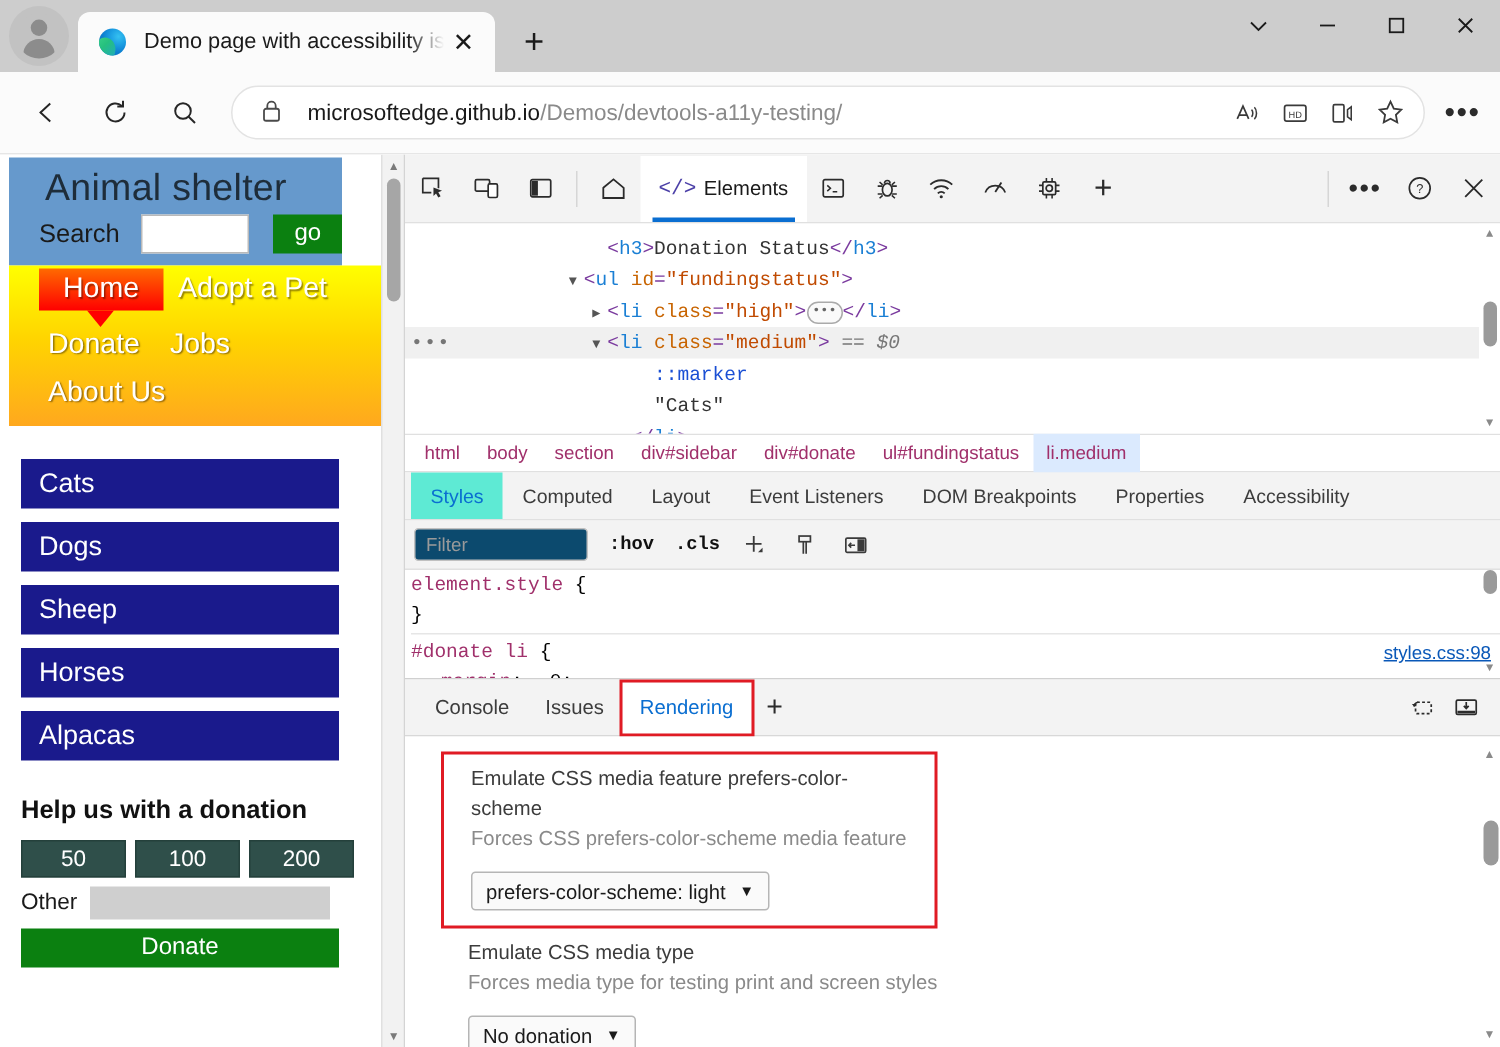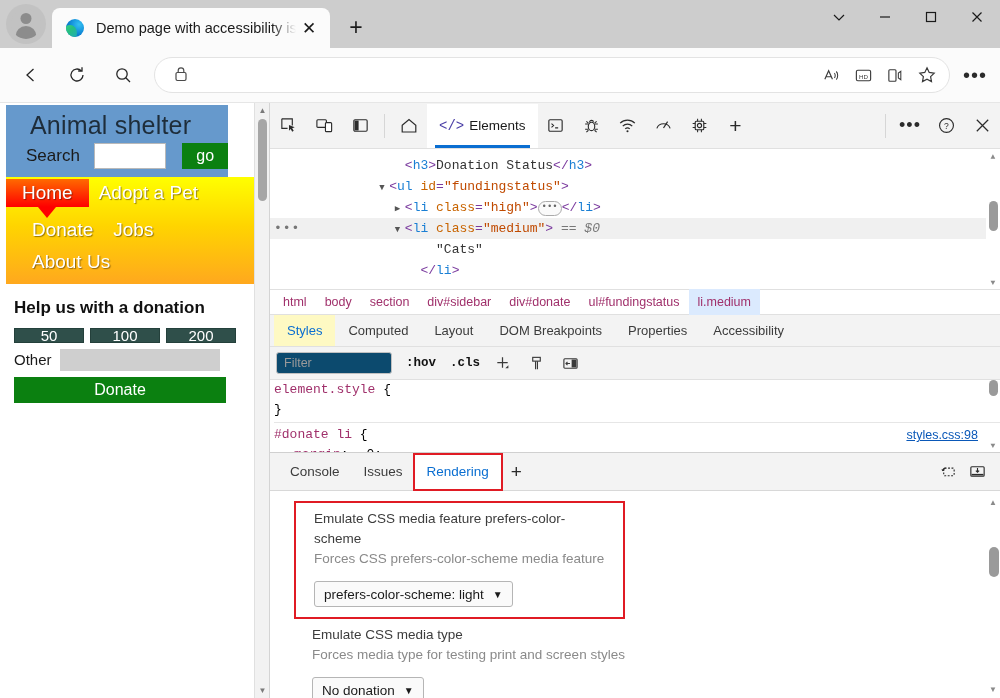--- a/index.html
+++ b/index.html
@@ -153,21 +153,21 @@
     background: linear-gradient(180deg,#ffff00 0%, #ffd400 46%, #ffa81e 100%);
     padding: 2px 0 8px 0;
   }
   .navrow { display: flex; align-items: flex-start; }
   .navlink {
     font-size: 19px; color: #ffffff; text-shadow: 1px 1px 1px rgba(60,40,0,.55);
     padding: 3px 10px 3px 10px;
   }
   .navlink.home {
     background: linear-gradient(180deg,#ff6a00 0%, #ff0000 100%);
-    margin-left: 0; position: relative; padding: 3px 16px;
+    margin-left: 20px; position: relative; padding: 3px 16px;
     text-shadow: 1px 1px 1px rgba(0,0,0,.4);
   }
   .navlink.home::after {
     content: ""; position: absolute; left: 50%; bottom: -11px;
     transform: translateX(-50%);
     border-left: 9px solid transparent; border-right: 9px solid transparent;
     border-top: 11px solid #ff0000;
   }
   .nav-r2 { margin-top: 9px; }
   .nav-r2 .navlink:first-child { margin-left: 16px; }
@@ -179,21 +179,21 @@
     width: 212px; height: 33px; background: #1a1a8c; color: #fff;
     font-size: 18px; display: flex; align-items: center;
     padding-left: 12px; margin-bottom: 9px;
   }
   .donate-head {
     font-size: 17px; font-weight: bold; color: #111;
     padding: 14px 0 10px 10px;
   }
   .amt-row { display: flex; padding-left: 10px; gap: 6px; }
   .amt-btn {
-    width: 70px; height: 15px; background: #2f4f4a; color: #fff;
+    width: 70px; height: 25px; background: #2f4f4a; color: #fff;
     font-size: 15px; display: flex; align-items: center; justify-content: center;
     border: 1px solid #24403b;
   }
   .other-row { display: flex; align-items: center; padding: 6px 0 0 10px; }
   .other-lbl { font-size: 15px; color: #1a1a1a; margin-right: 8px; }
   .other-input { width: 160px; height: 22px; background: #cfcfcf; }
   .donate-btn {
     width: 212px; height: 26px; margin: 6px 0 0 10px; background: #0b8010;
     color: #fff; font-size: 16px; display: flex; align-items: center;
     justify-content: center;
@@ -284,21 +284,21 @@
   
   .styletabs {
     height: 32px; min-height:32px; display: flex; align-items: stretch;
     background: #f3f3f3; border-bottom: 1px solid #e0e0e0;
     padding-left: 4px;
   }
   .stab {
     display:flex; align-items:center; padding: 0 13px; font-size: 13px;
     color: #3c3c3c;
   }
-  .stab.active { background: #fef9c3; color: #0a6ed1; }
+  .stab.active { background: #5eead4; color: #0a6ed1; }
 
   .filterrow {
     height: 33px; min-height:33px; display: flex; align-items: center;
     background: #f3f3f3; padding-left: 6px; border-bottom: 1px solid #e0e0e0;
   }
   .filterbox {
     width: 116px; height: 22px; background: #0c4a6e; border: 1px solid #c0c0c0;
     border-radius: 3px; font-size: 12.5px; color: #9a9a9a;
     display: flex; align-items: center; padding-left: 7px;
   }
@@ -312,21 +312,21 @@
   }
 
   .stylesbody {
     flex: 0 0 72px; background: #fff; overflow: hidden; position: relative;
     font-family: "Liberation Mono", monospace; font-size: 13px; padding-left: 4px;
   }
   .srule { line-height: 20px; white-space: nowrap; position: relative;}
   .sel-name { color: #a0306b; }
   .prop { color: #a0306b; padding-left: 20px; }
   .srcLink {
-    position: absolute; right: 22px; color: #0a58b8; text-decoration: underline;
+    position: absolute; right: 6px; color: #0a58b8; text-decoration: underline;
     font-family: "Liberation Sans", sans-serif; font-size: 12.5px;
   }
   .srule-div { border-top: 1px solid #e6e6e6; margin: 2px 0; }
   .styles-scroll {
     position: absolute; right: 0; top: 0; width: 14px; height: 100%;
   }
   .styles-scroll .thumb{position:absolute; top:0; left:3px; width:9px; height:16px;
     background:#9a9a9a; border-radius:5px;}
   .styles-scroll .arrow.bot{position:absolute;bottom:0; width:14px;height:14px;
     display:flex;align-items:center;justify-content:center;color:#8a8a8a;font-size:8px;}
@@ -432,20 +432,21 @@
           <path d="M12.8 12.8L17 17" stroke="currentColor" stroke-width="1.3"></path>
         </svg>
     </div>
     <div class="urlbox">
       <span class="lock">
         <svg width="20" height="20" viewBox="0 0 20 20">
             <rect x="5" y="8.5" width="10" height="8" rx="1.4" stroke="currentColor" stroke-width="1.2" fill="none"></rect>
             <path d="M7.2 8.5V6.6a2.8 2.8 0 015.6 0v1.9" stroke="currentColor" stroke-width="1.2" fill="none"></path>
           </svg>
       </span>
+      <span class="urltext"><b>microsoftedge.github.io</b><span>/Demos/devtools-a11y-testing/</span></span>
       <span class="urlicons">
         <span class="uicon">
           <svg width="19" height="19" viewBox="0 0 20 20">
               <path d="M3 14L7 5l4 9M4.4 11.3h5.2" stroke="currentColor" stroke-width="1.2" fill="none"></path>
               <path d="M13 7.5c1.2 1 1.2 4 0 5M15 5.8c2 1.8 2 6.6 0 8.4" stroke="currentColor" stroke-width="1.1" fill="none"></path>
             </svg>
         </span>
         <span class="uicon">
           <svg width="19" height="19" viewBox="0 0 20 20">
               <rect x="2.5" y="4.5" width="15" height="11" rx="1.5" stroke="currentColor" stroke-width="1.2" fill="none"></rect>
@@ -489,20 +490,27 @@
           </div>
           <div class="navrow nav-r2">
             <span class="navlink">Donate</span>
             <span class="navlink">Jobs</span>
           </div>
           <div class="navrow nav-r3">
             <span class="navlink">About Us</span>
           </div>
         </div>
 
+        <div class="animal-list">
+          <div class="animal-btn">Cats</div>
+          <div class="animal-btn">Dogs</div>
+          <div class="animal-btn">Sheep</div>
+          <div class="animal-btn">Horses</div>
+          <div class="animal-btn">Alpacas</div>
+        </div>
 
         <div class="donate-head">Help us with a donation</div>
         <div class="amt-row">
           <div class="amt-btn">50</div>
           <div class="amt-btn">100</div>
           <div class="amt-btn">200</div>
         </div>
         <div class="other-row">
           <span class="other-lbl">Other</span>
           <span class="other-input"></span>
@@ -599,20 +607,21 @@
           </div>
         </div>
       </div>
 
       <div class="domtree">
         <div id="dom-rows">
             <div class="dom-row"><span>&nbsp;&nbsp;&nbsp;&nbsp;&nbsp;&nbsp;&nbsp;&nbsp;&nbsp;&nbsp;&nbsp;&nbsp;&nbsp;&nbsp;&nbsp;&nbsp;</span><span class="arrow-t"></span><span class="punc">&lt;</span><span class="tagname">h3</span><span class="punc">&gt;</span><span class="txt">Donation Status</span><span class="punc">&lt;/</span><span class="tagname">h3</span><span class="punc">&gt;</span></div>
             <div class="dom-row"><span>&nbsp;&nbsp;&nbsp;&nbsp;&nbsp;&nbsp;&nbsp;&nbsp;&nbsp;&nbsp;&nbsp;&nbsp;&nbsp;&nbsp;</span><span class="arrow-t">▼</span><span class="punc">&lt;</span><span class="tagname">ul</span> <span class="attr">id</span><span class="punc">=</span><span class="attrval">"fundingstatus"</span><span class="punc">&gt;</span></div>
             <div class="dom-row"><span>&nbsp;&nbsp;&nbsp;&nbsp;&nbsp;&nbsp;&nbsp;&nbsp;&nbsp;&nbsp;&nbsp;&nbsp;&nbsp;&nbsp;&nbsp;&nbsp;</span><span class="arrow-t">▶</span><span class="punc">&lt;</span><span class="tagname">li</span> <span class="attr">class</span><span class="punc">=</span><span class="attrval">"high"</span><span class="punc">&gt;</span><span class="ellipsis-pill">•••</span><span class="punc">&lt;/</span><span class="tagname">li</span><span class="punc">&gt;</span></div>
             <div class="dom-row sel"><span class="gutterdots">•••</span><span>&nbsp;&nbsp;&nbsp;&nbsp;&nbsp;&nbsp;&nbsp;&nbsp;&nbsp;&nbsp;&nbsp;&nbsp;&nbsp;&nbsp;&nbsp;&nbsp;</span><span class="arrow-t">▼</span><span class="punc">&lt;</span><span class="tagname">li</span> <span class="attr">class</span><span class="punc">=</span><span class="attrval">"medium"</span><span class="punc">&gt;</span> <span class="dollar">== $0</span></div>
+            <div class="dom-row"><span>&nbsp;&nbsp;&nbsp;&nbsp;&nbsp;&nbsp;&nbsp;&nbsp;&nbsp;&nbsp;&nbsp;&nbsp;&nbsp;&nbsp;&nbsp;&nbsp;&nbsp;&nbsp;&nbsp;&nbsp;</span><span class="arrow-t"></span><span class="marker">::marker</span></div>
             <div class="dom-row"><span>&nbsp;&nbsp;&nbsp;&nbsp;&nbsp;&nbsp;&nbsp;&nbsp;&nbsp;&nbsp;&nbsp;&nbsp;&nbsp;&nbsp;&nbsp;&nbsp;&nbsp;&nbsp;&nbsp;&nbsp;</span><span class="arrow-t"></span><span class="txt">"Cats"</span></div>
             <div class="dom-row"><span>&nbsp;&nbsp;&nbsp;&nbsp;&nbsp;&nbsp;&nbsp;&nbsp;&nbsp;&nbsp;&nbsp;&nbsp;&nbsp;&nbsp;&nbsp;&nbsp;&nbsp;&nbsp;</span><span class="arrow-t"></span><span class="punc">&lt;/</span><span class="tagname">li</span><span class="punc">&gt;</span></div>
           </div>
         <div class="dom-scroll">
           <div class="arrow">▲</div>
           <div class="thumb"></div>
           <div class="arrow bot">▼</div>
         </div>
       </div>
 
@@ -623,20 +632,21 @@
           <span class="crumb">div#sidebar</span>
           <span class="crumb">div#donate</span>
           <span class="crumb">ul#fundingstatus</span>
           <span class="crumb active">li.medium</span>
         </div>
 
       <div class="styletabs" id="styletabs">
           <div class="stab active">Styles</div>
           <div class="stab">Computed</div>
           <div class="stab">Layout</div>
+          <div class="stab">Event Listeners</div>
           <div class="stab">DOM Breakpoints</div>
           <div class="stab">Properties</div>
           <div class="stab">Accessibility</div>
         </div>
 
       <div class="filterrow">
         <div class="filterbox">Filter</div>
         <div class="pill">:hov</div>
         <div class="pill">.cls</div>
         <div class="fico">

